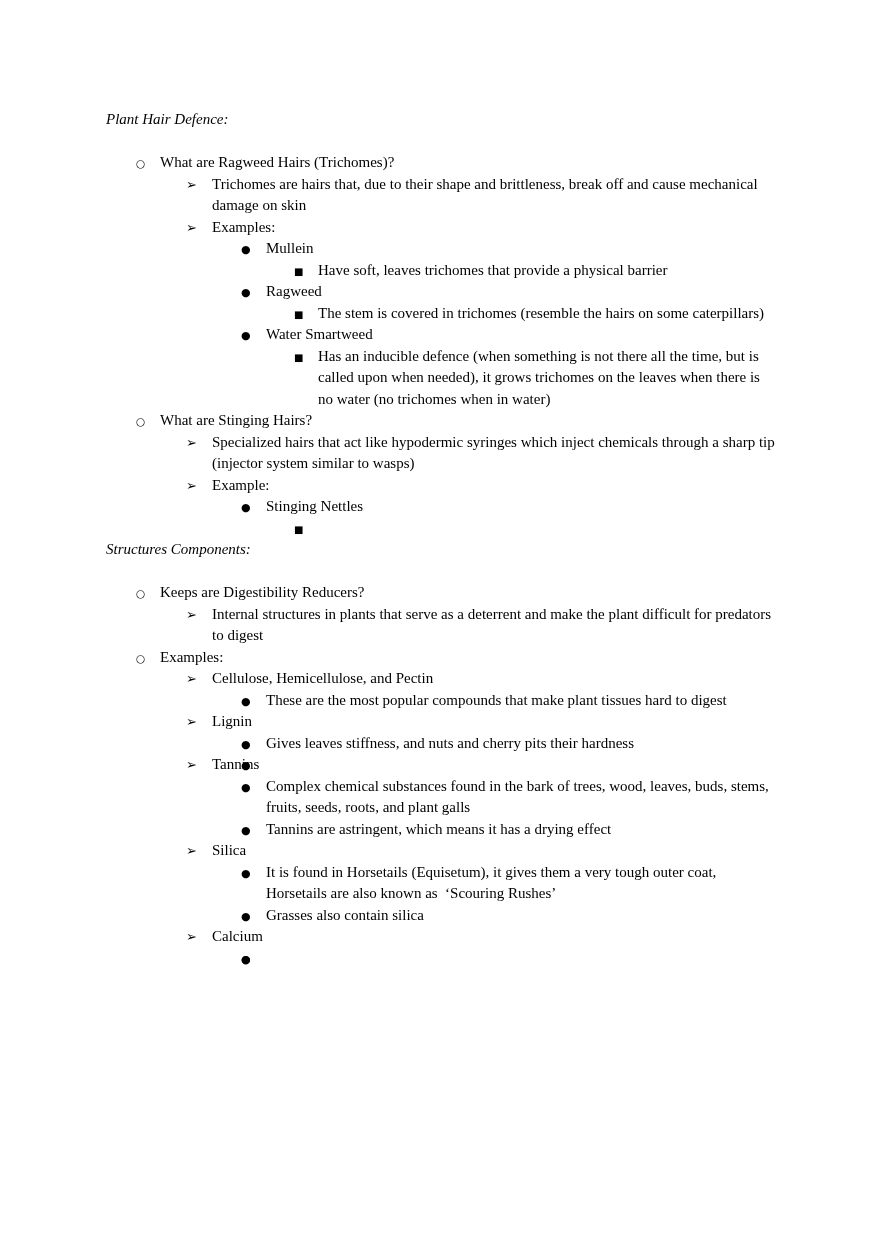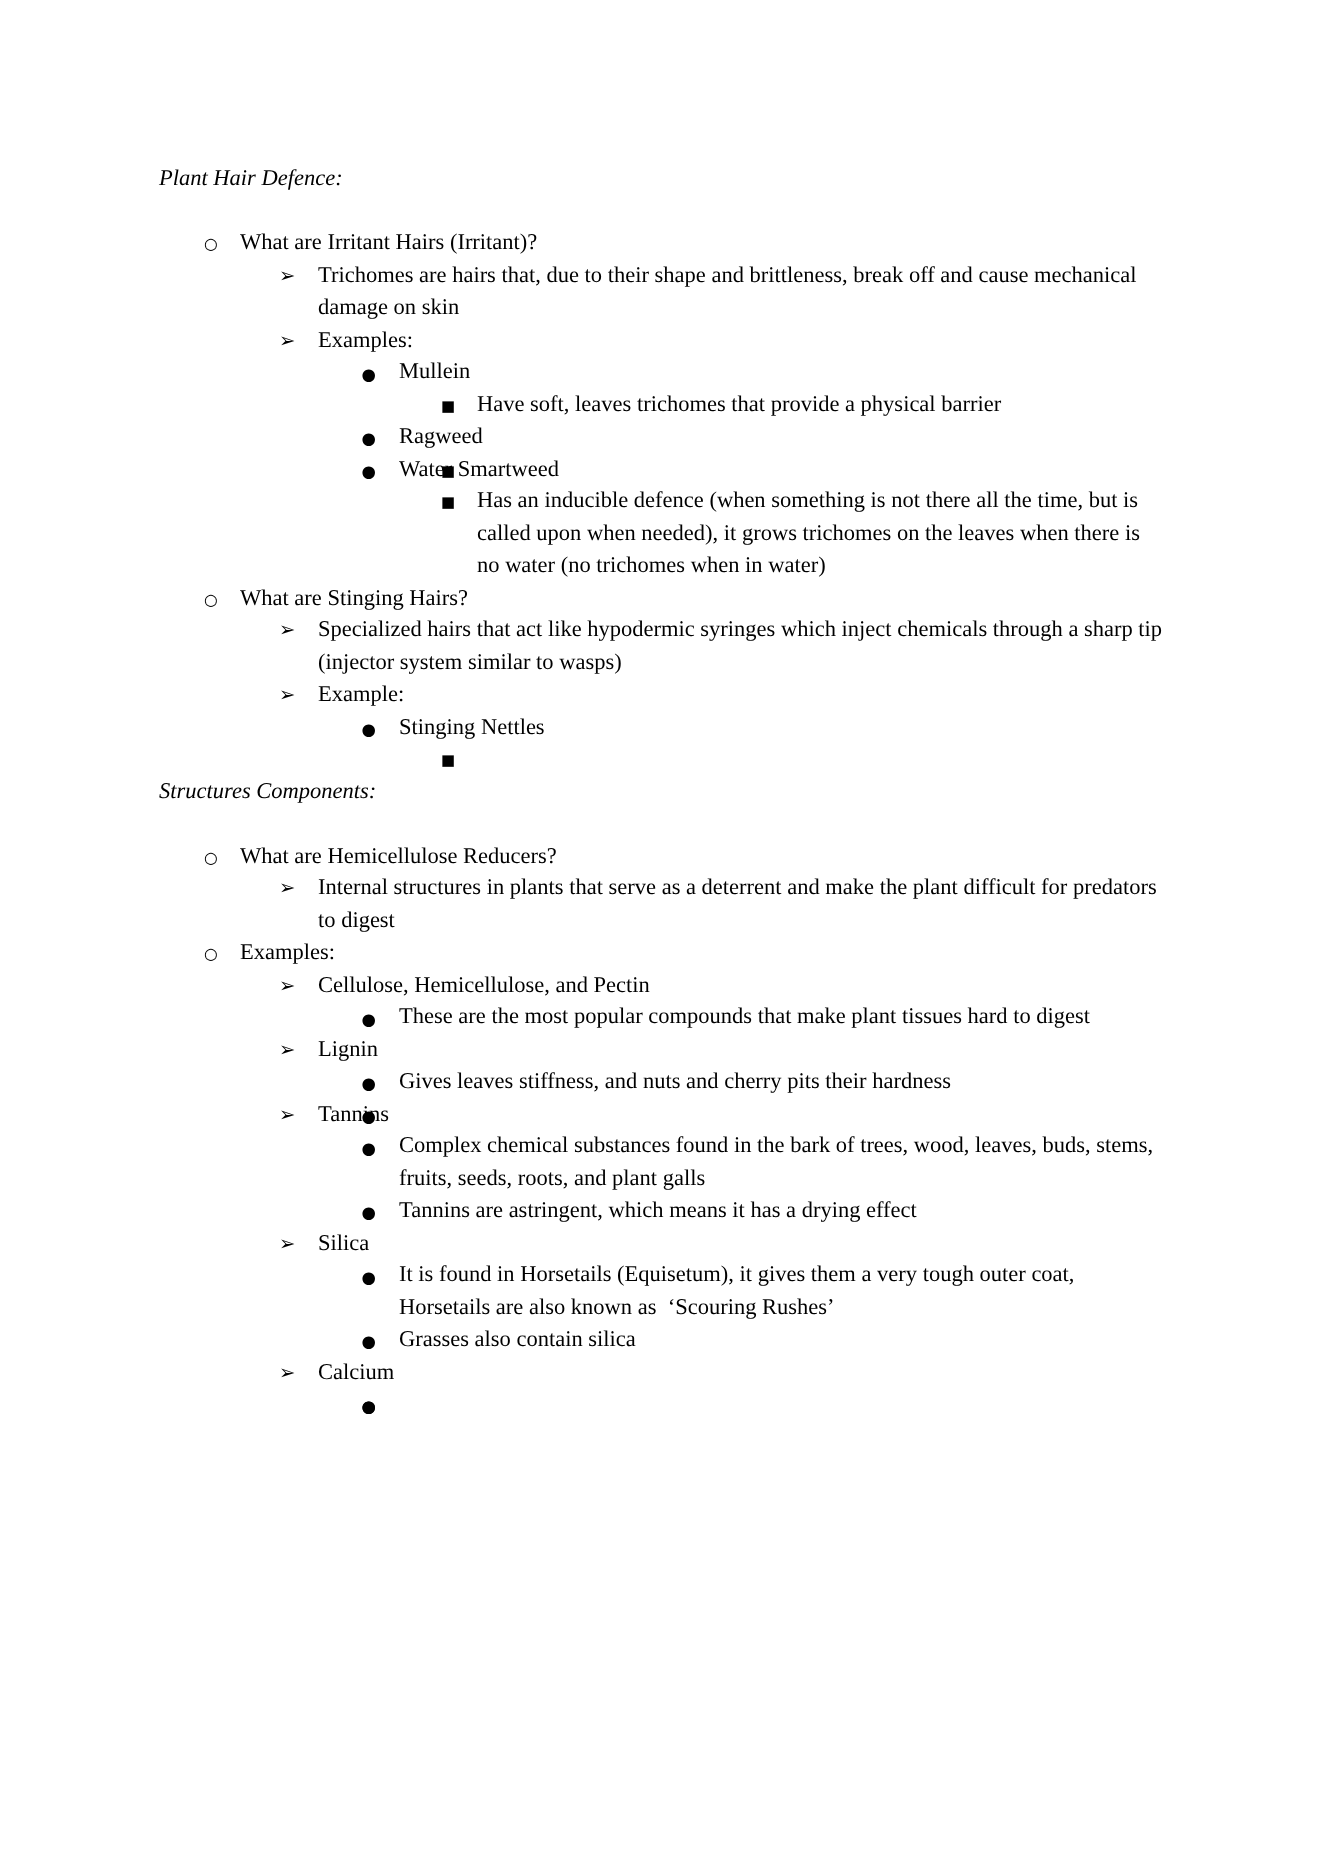--- a/index.html
+++ b/index.html
@@ -46,38 +46,38 @@
   .b3 { left: 135px; font-size: 11px; top: 1px; }
   .b4 { left: 188px; font-size: 10px; top: 1px; }
 </style>
 </head>
 <body style="background: rgb(255, 255, 255);">
 
 <div class="page">
   <div id="doc" style="color: rgb(0, 0, 0);">
       <div class="heading">Plant Hair Defence:</div>
       <div class="spacer"></div>
-      <div class="li level-1"><span class="bullet b1">○</span><span class="txt">What are Irritant Hairs (Irritant)?</span></div>
+      <div class="li level-1"><span class="bullet b1">○</span><span class="txt">What are Ragweed Hairs (Trichomes)?</span></div>
       <div class="li level-2"><span class="bullet b2">➢</span><span class="txt">Trichomes are hairs that, due to their shape and brittleness, break off and cause mechanical damage on skin</span></div>
       <div class="li level-2"><span class="bullet b2">➢</span><span class="txt">Examples:</span></div>
       <div class="li level-3"><span class="bullet b3">●</span><span class="txt">Mullein</span></div>
       <div class="li level-4"><span class="bullet b4">■</span><span class="txt">Have soft, leaves trichomes that provide a physical barrier</span></div>
       <div class="li level-3"><span class="bullet b3">●</span><span class="txt">Ragweed</span></div>
-      <div class="li level-4"><span class="bullet b4">■</span></div>
+      <div class="li level-4"><span class="bullet b4">■</span><span class="txt">The stem is covered in trichomes (resemble the hairs on some caterpillars)</span></div>
       <div class="li level-3"><span class="bullet b3">●</span><span class="txt">Water Smartweed</span></div>
       <div class="li level-4"><span class="bullet b4">■</span><span class="txt">Has an inducible defence (when something is not there all the time, but is called upon when needed), it grows trichomes on the leaves when there is no water (no trichomes when in water)</span></div>
       <div class="li level-1"><span class="bullet b1">○</span><span class="txt">What are Stinging Hairs?</span></div>
       <div class="li level-2"><span class="bullet b2">➢</span><span class="txt">Specialized hairs that act like hypodermic syringes which inject chemicals through a sharp tip (injector system similar to wasps)</span></div>
       <div class="li level-2"><span class="bullet b2">➢</span><span class="txt">Example:</span></div>
       <div class="li level-3"><span class="bullet b3">●</span><span class="txt">Stinging Nettles</span></div>
       <div class="li level-4"><span class="bullet b4">■</span></div>
       <div class="spacer"></div>
       <div class="heading">Structures Components:</div>
       <div class="spacer"></div>
-      <div class="li level-1"><span class="bullet b1">○</span><span class="txt">What are Hemicellulose Reducers?</span></div>
+      <div class="li level-1"><span class="bullet b1">○</span><span class="txt">Keeps are Digestibility Reducers?</span></div>
       <div class="li level-2"><span class="bullet b2">➢</span><span class="txt">Internal structures in plants that serve as a deterrent and make the plant difficult for predators to digest</span></div>
       <div class="li level-1"><span class="bullet b1">○</span><span class="txt">Examples:</span></div>
       <div class="li level-2"><span class="bullet b2">➢</span><span class="txt">Cellulose, Hemicellulose, and Pectin</span></div>
       <div class="li level-3"><span class="bullet b3">●</span><span class="txt">These are the most popular compounds that make plant tissues hard to digest</span></div>
       <div class="li level-2"><span class="bullet b2">➢</span><span class="txt">Lignin</span></div>
       <div class="li level-3"><span class="bullet b3">●</span><span class="txt">Gives leaves stiffness, and nuts and cherry pits their hardness</span></div>
       <div class="li level-3"><span class="bullet b3">●</span></div>
       <div class="li level-2"><span class="bullet b2">➢</span><span class="txt">Tannins</span></div>
       <div class="li level-3"><span class="bullet b3">●</span><span class="txt">Complex chemical substances found in the bark of trees, wood, leaves, buds, stems, fruits, seeds, roots, and plant galls</span></div>
       <div class="li level-3"><span class="bullet b3">●</span><span class="txt">Tannins are astringent, which means it has a drying effect</span></div>

